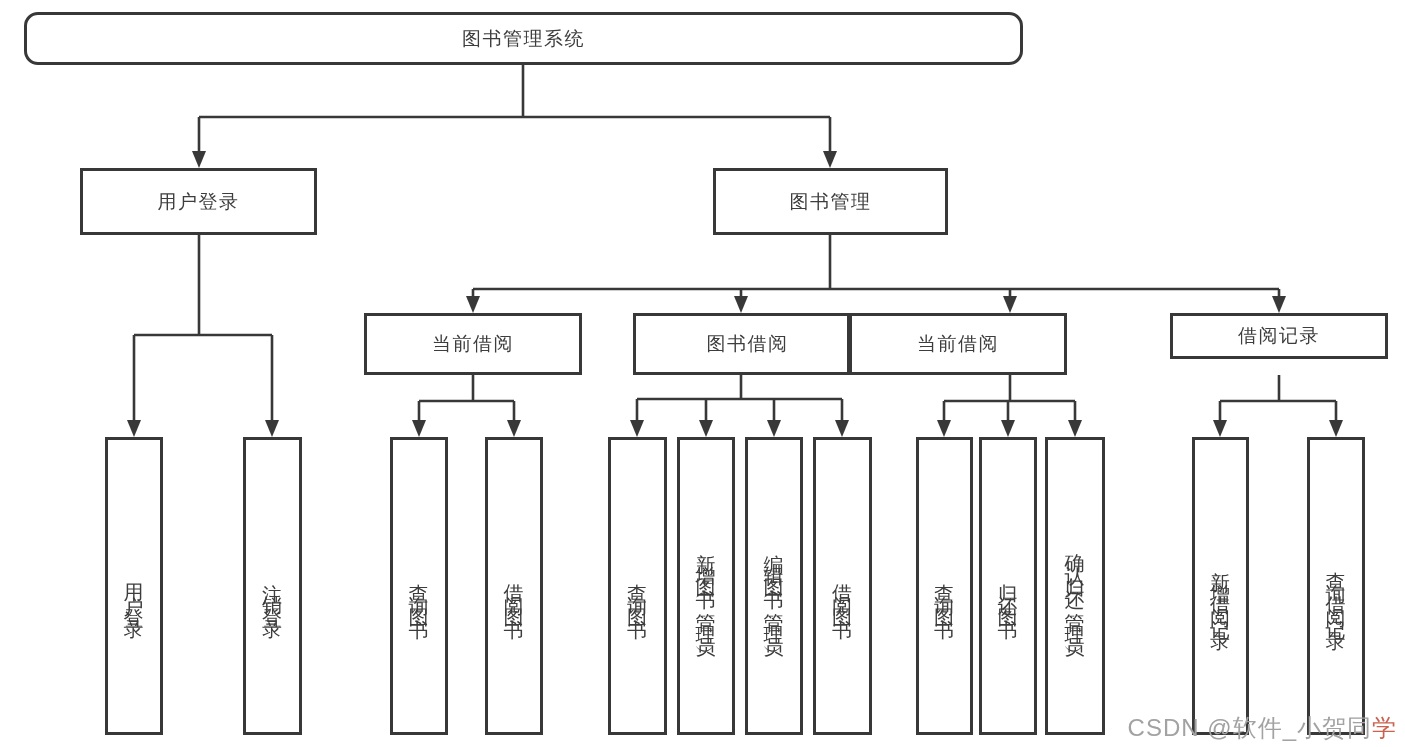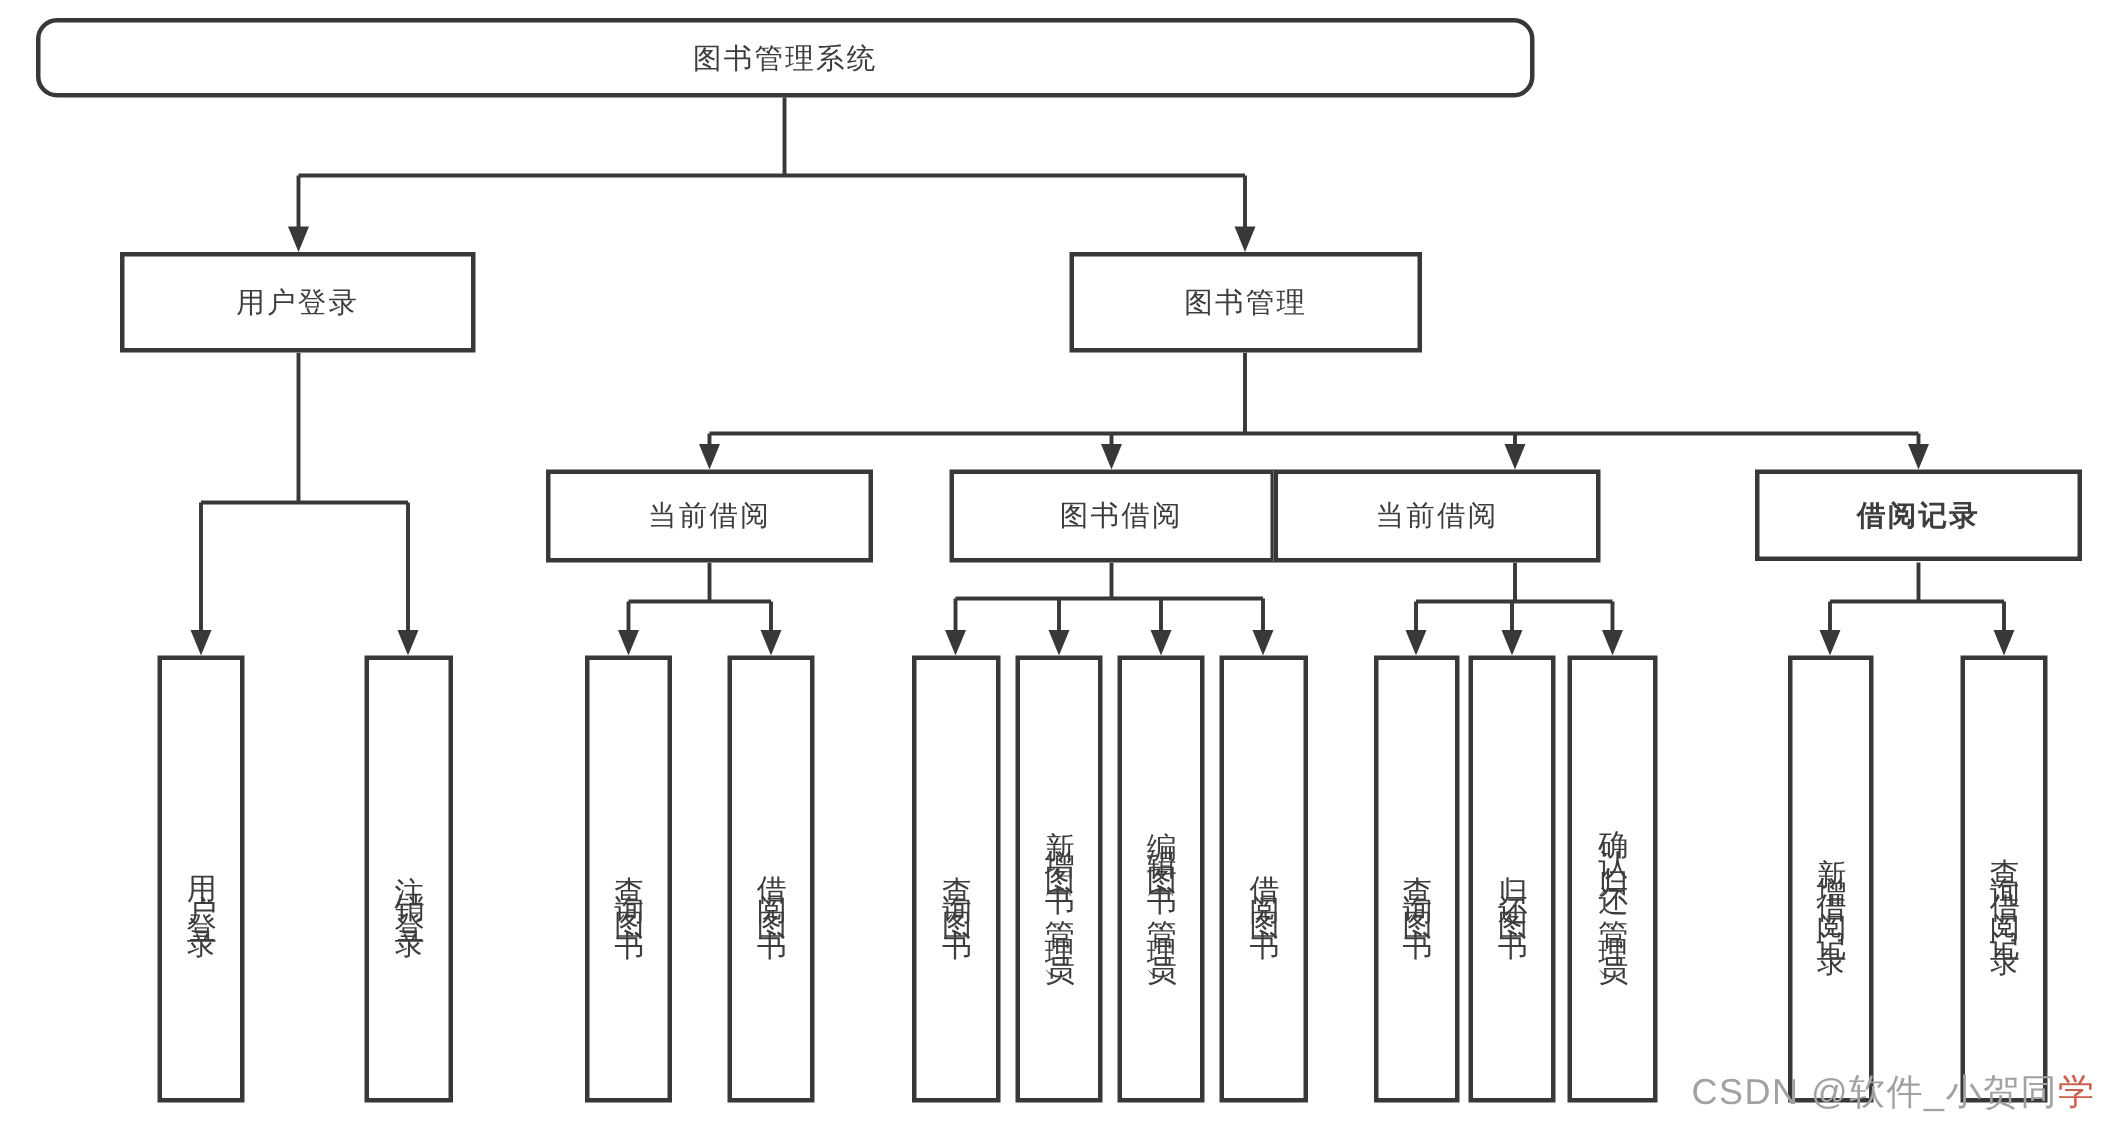--- a/index.html
+++ b/index.html
@@ -86,21 +86,21 @@
     </svg>
 
   <div class="box h-box" style="left:24px; top:12px; width:999px; height:53px;border-radius:14px;">图书管理系统</div>
 
   <div class="box h-box" style="left:80px; top:168px; width:237px; height:67px;">用户登录</div>
   <div class="box h-box" style="left:713px; top:168px; width:235px; height:67px;">图书管理</div>
 
   <div class="box h-box" style="left:364px; top:313px; width:218px; height:62px;">当前借阅</div>
   <div class="box h-box" style="left:633px; top:313px; width:217px; height:62px;padding-left:12px;">图书借阅</div>
   <div class="box h-box" style="left:849px; top:313px; width:218px; height:62px;">当前借阅</div>
-  <div class="box h-box" style="left:1170px; top:313px; width:218px; height:61px;font-weight:bold;">借阅记录</div>
+  <div class="box h-box" style="left:1170px; top:313px; width:218px; height:46px;">借阅记录</div>
 
   <div class="box v-box" style="left:105px; top:437px; width:58px; height:298px;">
     <span>用户登录</span>
   </div>
   <div class="box v-box" style="left:243px; top:437px; width:59px; height:298px;">
     <span>注销登录</span>
   </div>
 
   <div class="box v-box" style="left:390px; top:437px; width:58px; height:298px;">
     <span>查询图书</span>

